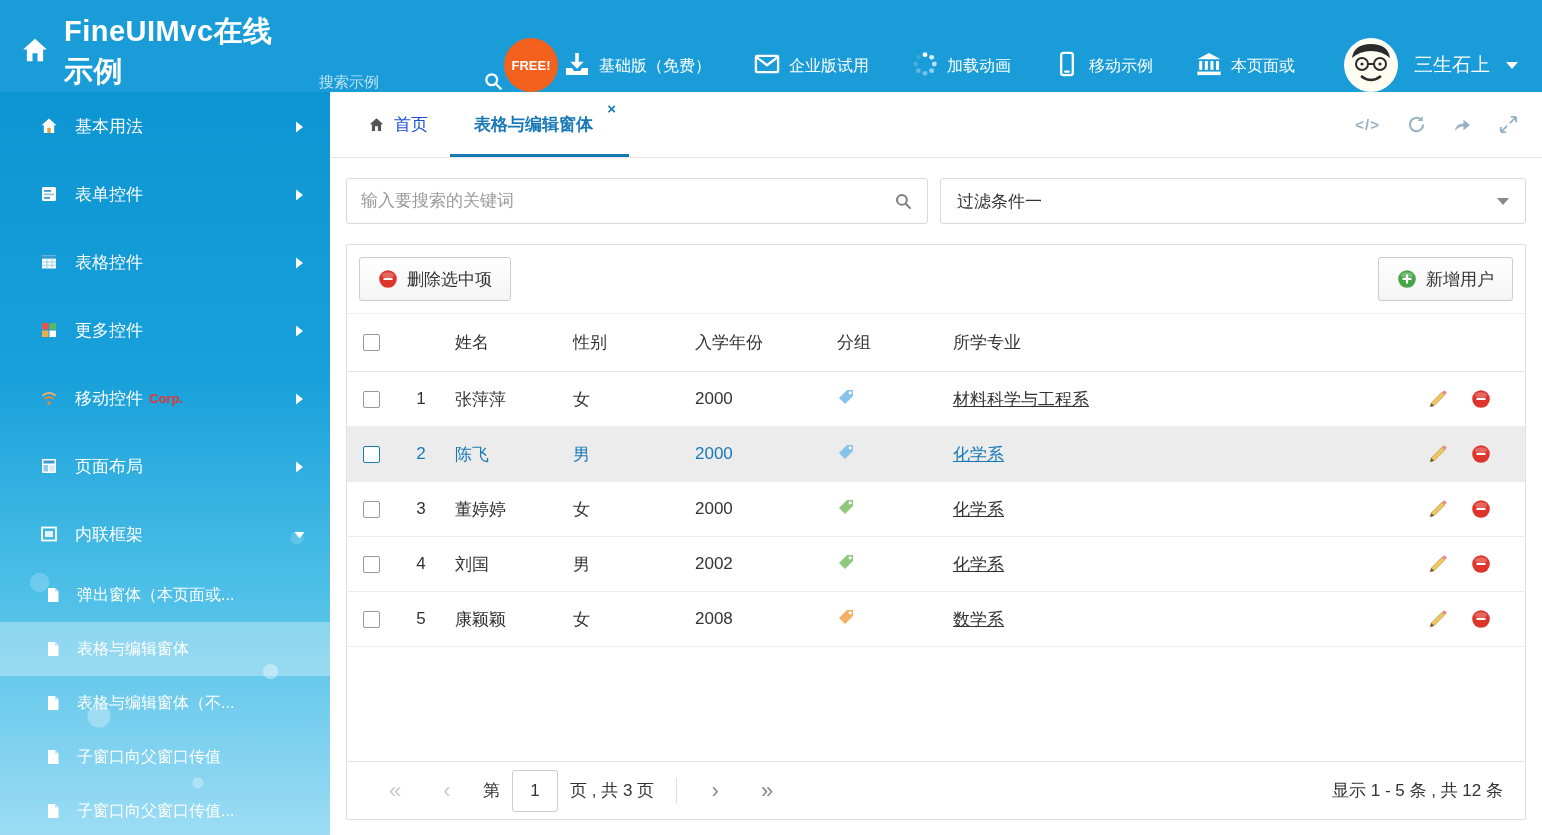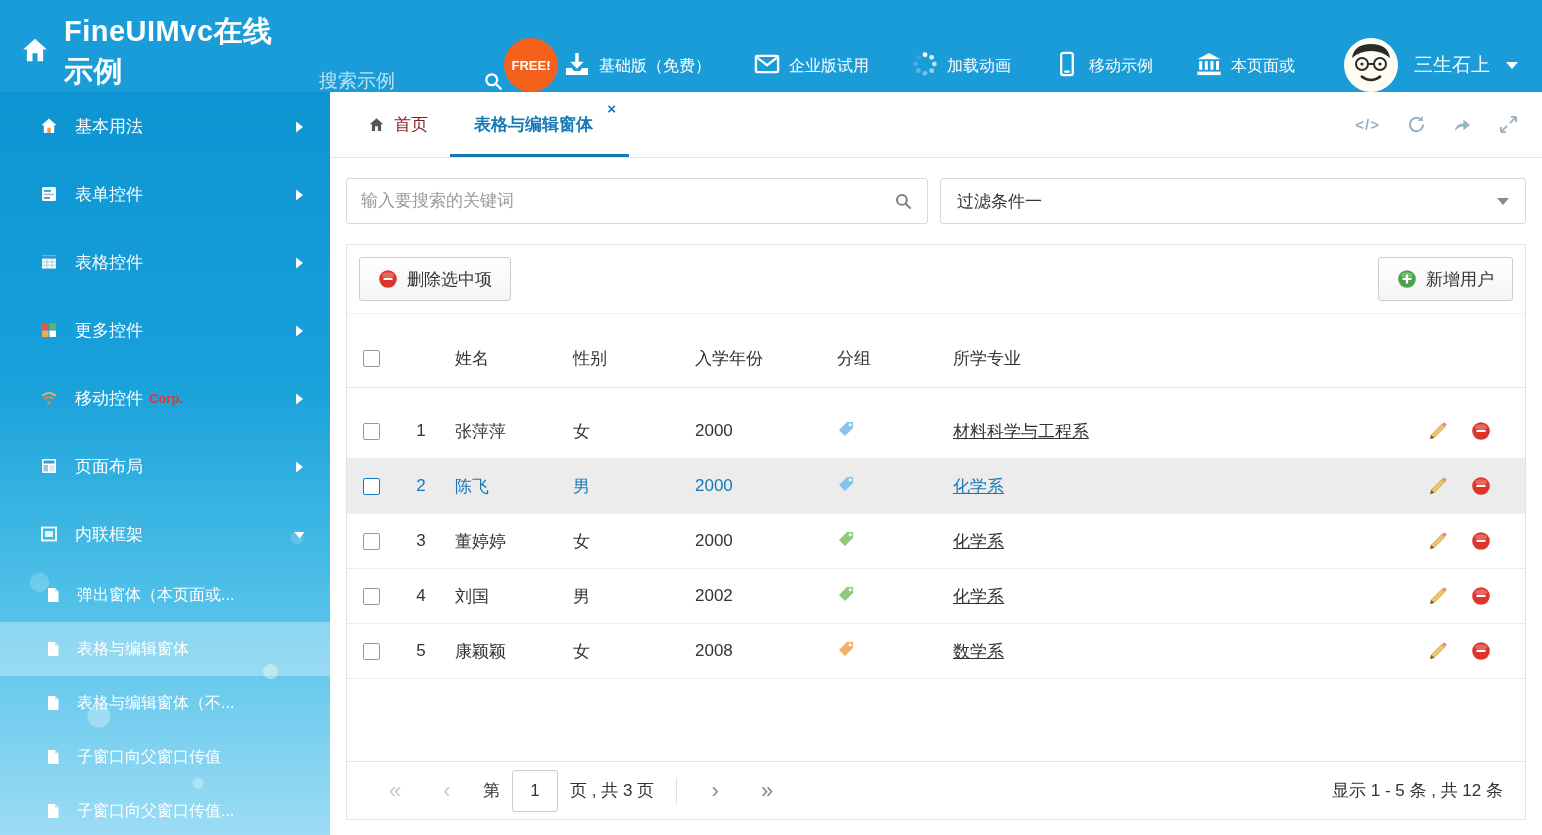--- a/index.html
+++ b/index.html
@@ -8,21 +8,21 @@
   body { display:flex; flex-direction:column; }
 
   
   .topbar { height:92px; background:#199cd8; display:flex; align-items:flex-end;
     padding:0 24px 0 20px; flex-shrink:0; position:relative; z-index:5; }
   .brand { display:flex; align-items:center; gap:14px; color:#fff; }
   .brand svg { width:30px; height:30px; }
   .brand-title { font-size:29px; font-weight:bold; letter-spacing:.5px; }
   .top-search { display:flex; align-items:center; margin-left:36px; }
   .top-search input { background:transparent; border:none; outline:none; color:#fff;
-    font-size:19px; width:150px; }
+    font-size:15px; width:150px; }
   .top-search input::placeholder { color:rgba(255,255,255,.72); }
   .hdr-search-ic { width:21px; height:21px; color:#fff; margin-left:14px; cursor:pointer; }
   .top-nav { display:flex; align-items:flex-start; margin-left:auto; }
   .free-badge { width:54px; height:54px; border-radius:50%; background:#f4611c; color:#fff;
     font-size:13px; font-weight:bold; display:flex; align-items:center; justify-content:center;
     margin:2px -16px 0 0; z-index:2; flex-shrink:0; }
   .nav-item { display:flex; flex-direction:row; align-items:center; gap:8px; color:#fff;
     padding:14px 21px 0; cursor:pointer; }
   .nav-item svg { width:28px; height:28px; }
   .nav-label { font-size:16px; white-space:nowrap; }
@@ -57,21 +57,21 @@
   .side-sub.active { background:rgba(255,255,255,.32); }
   .file-ic { width:16px; height:16px; margin-right:16px; flex-shrink:0; }
   .file-ic svg { width:100%; height:100%; }
 
   
   .content { flex:1; display:flex; flex-direction:column; min-width:0; background:#fff; }
 
   .tabbar { height:66px; border-bottom:1px solid #e4e4e4; display:flex; align-items:stretch;
     padding:0 24px 0 16px; flex-shrink:0; }
   .tab { display:flex; align-items:center; gap:9px; padding:0 22px; font-size:17px;
-    color:#7f1d1d; cursor:pointer; position:relative; white-space:nowrap; }
+    color:#1d4ed8; cursor:pointer; position:relative; white-space:nowrap; }
   .tab-home-ic { width:17px; height:17px; color:#555; }
   .tab.active { color:#1879b6; font-weight:bold; box-shadow:inset 0 -3px 0 #1879b6;
     padding:0 36px 0 24px; }
   .tab-close { position:absolute; top:9px; right:13px; font-size:15px; font-weight:bold;
     color:#1879b6; line-height:1; cursor:pointer; }
   .tab-tools { margin-left:auto; display:flex; align-items:center; gap:27px; }
   .tool { color:#96b3c6; cursor:pointer; display:flex; align-items:center; }
   .tool svg { width:19px; height:19px; }
   .tool-code { font-size:15px; font-weight:bold; letter-spacing:1px; }
 
@@ -80,21 +80,21 @@
     display:flex; align-items:center; padding:0 14px; background:#fff; }
   .search-box input { flex:1; border:none; outline:none; font-size:17px; color:#333; }
   .search-box input::placeholder { color:#9a9a9a; }
   .grid-search-ic { width:19px; height:19px; color:#7d7d7d; cursor:pointer; }
   .select-box { flex:1; height:46px; border:1px solid #d9d9d9; border-radius:3px;
     display:flex; align-items:center; padding:0 16px; font-size:17px; color:#333; cursor:pointer; }
   .select-caret { margin-left:auto; width:0; height:0; border-left:6px solid transparent;
     border-right:6px solid transparent; border-top:7px solid #8a8a8a; }
 
   .panel { margin:0 16px 15px; border:1px solid #e0e0e0; flex:1; display:flex;
-    flex-direction:column; min-height:0;gap:16px; }
+    flex-direction:column; min-height:0; }
   .panel-toolbar { display:flex; align-items:center; padding:12px; border-bottom:1px solid #f0f0f0; }
   .btn { display:inline-flex; align-items:center; gap:9px; height:44px; padding:0 18px;
     border:1px solid #ccc; border-radius:3px; background:linear-gradient(#fff,#f4f4f4);
     font-size:17px; color:#333; cursor:pointer; }
   .btn svg { width:20px; height:20px; }
   .btn-add { margin-left:auto; }
 
   .t-head,.t-row { display:grid;
     grid-template-columns:52px 44px 118px 122px 142px 116px 1fr 118px; align-items:center; }
   .t-head { height:58px; font-size:17px; color:#333; border-bottom:1px solid #e6e6e6; }

